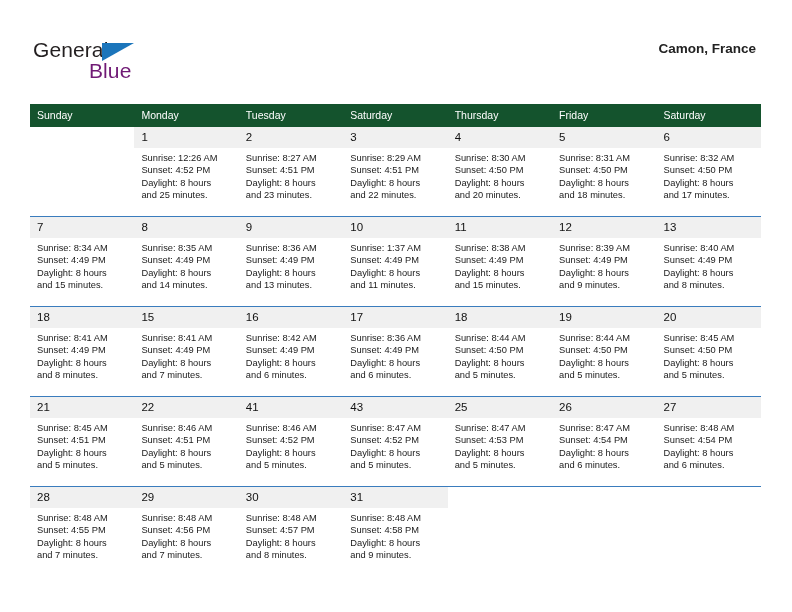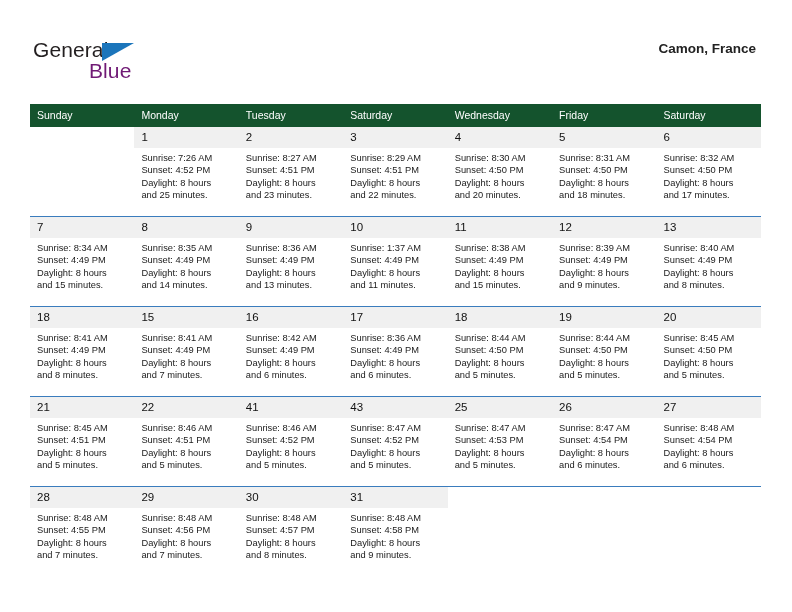--- a/index.html
+++ b/index.html
@@ -177,40 +177,40 @@
           <col>
           <col>
           <col>
       </colgroup>
       <thead>
         <tr id="dow-row">
             <th class="dow">Sunday</th>
             <th class="dow">Monday</th>
             <th class="dow">Tuesday</th>
             <th class="dow">Saturday</th>
-            <th class="dow">Wednesday</th>
+            <th class="dow">Thursday</th>
             <th class="dow">Friday</th>
             <th class="dow">Saturday</th>
           </tr>
       </thead>
       <tbody id="weeks-body">
           <tr class="week">
             <td class="day blank">
               <div class="daynum"></div>
               <div class="info">
                 <div></div>
                 <div></div>
                 <div></div>
                 <div></div>
               </div>
             </td>
             <td class="day">
               <div class="daynum">1</div>
               <div class="info">
-                <div>Sunrise: 7:26 AM</div>
+                <div>Sunrise: 12:26 AM</div>
                 <div>Sunset: 4:52 PM</div>
                 <div>Daylight: 8 hours</div>
                 <div>and 25 minutes.</div>
               </div>
             </td>
             <td class="day">
               <div class="daynum">2</div>
               <div class="info">
                 <div>Sunrise: 8:27 AM</div>
                 <div>Sunset: 4:51 PM</div>

